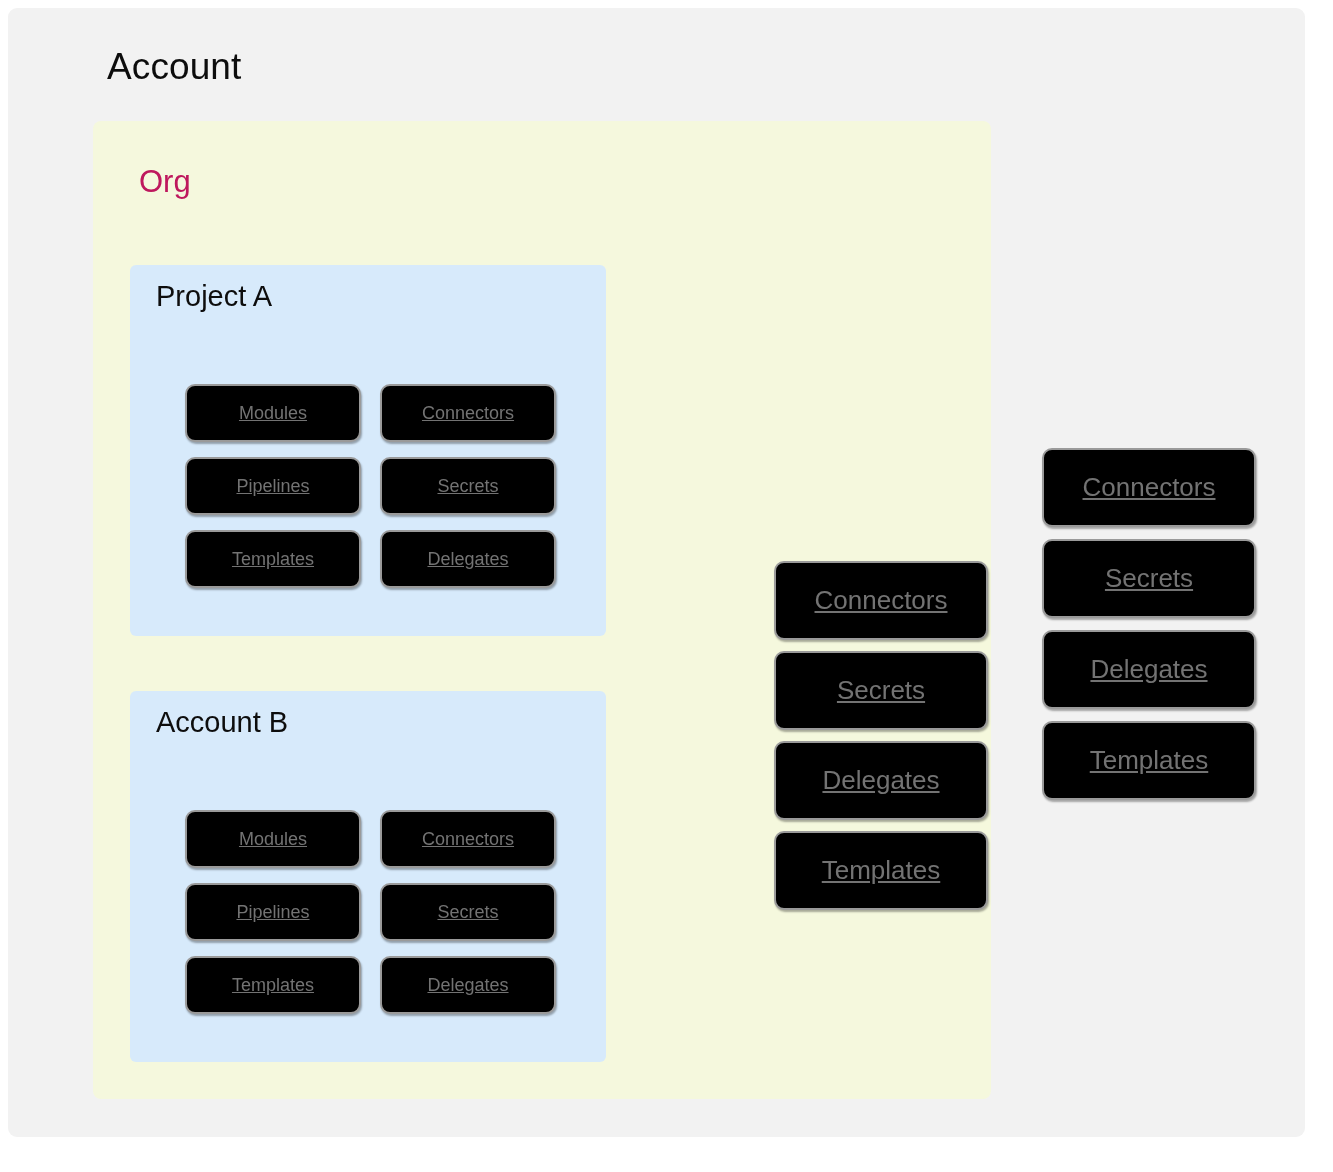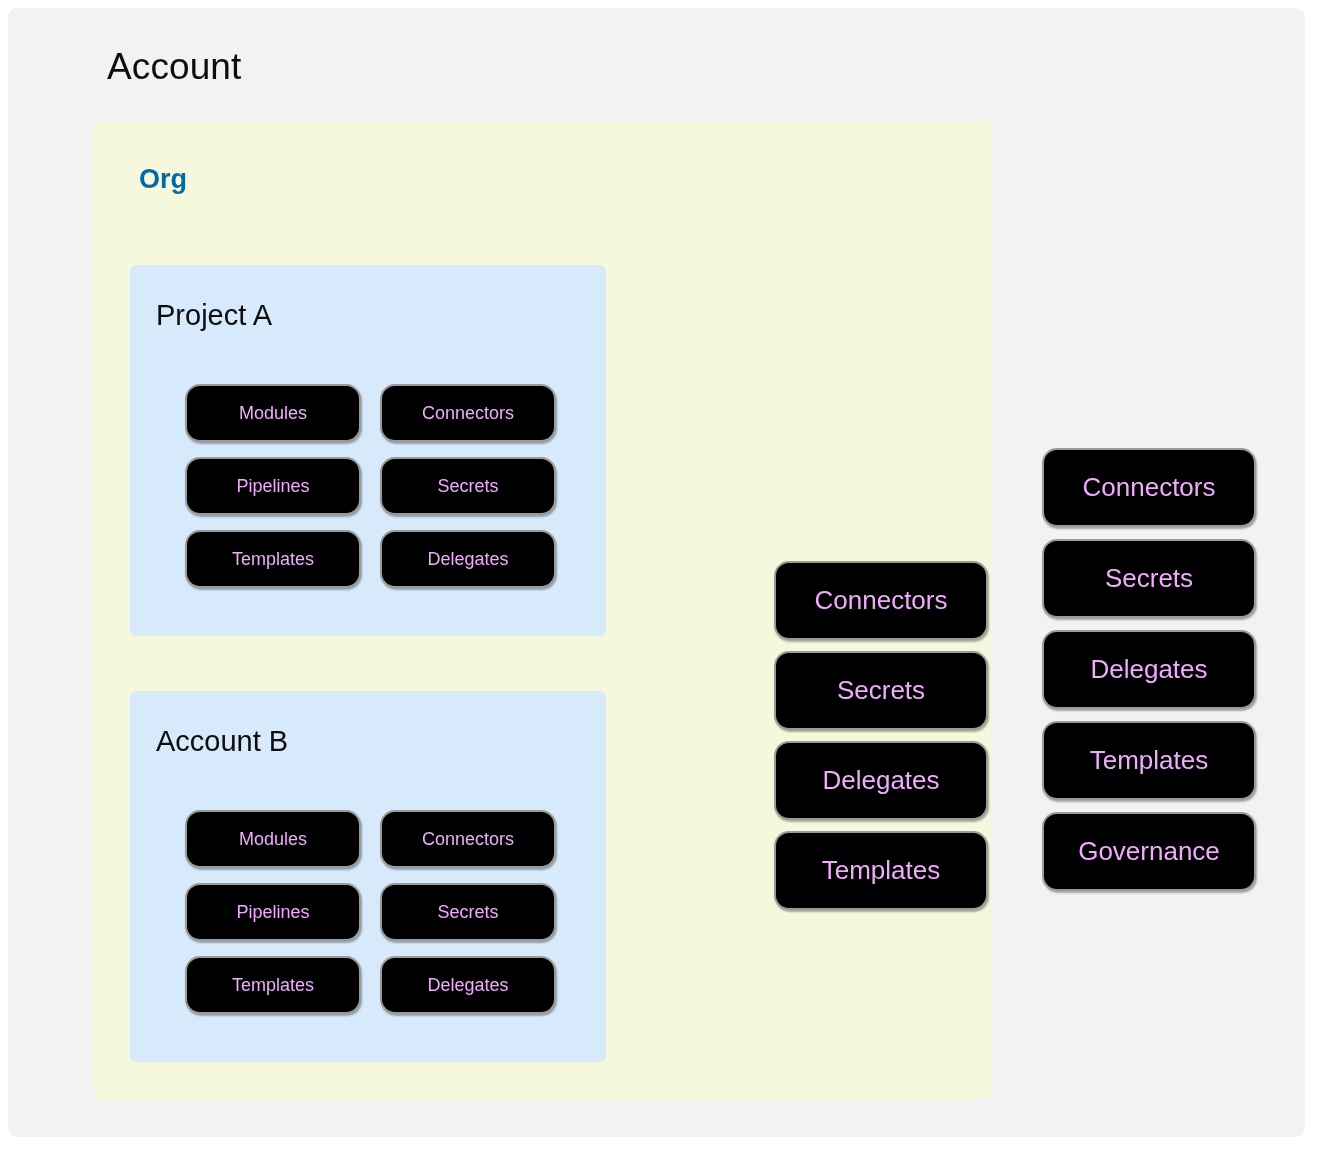--- a/index.html
+++ b/index.html
@@ -45,43 +45,43 @@
     width: 898px;
     height: 978px;
     background: #f5f8dd;
     border-radius: 8px;
   }
 
   #org-title {
     position: absolute;
     left: 46px;
     top: 43px;
-    font-size: 27px;
+    font-size: 31px;
     line-height: 1.15;
-    font-weight: 700;
-    color: #0369a1;
+    font-weight: 400;
+    color: #be185d;
     white-space: nowrap;
   }
 
   
   .project-box {
     position: absolute;
     left: 37px;
     width: 476px;
     height: 371px;
     background: #d7eafb;
     border-radius: 6px;
   }
   #project-a-box { top: 144px; }
   #project-b-box { top: 570px; }
 
   .project-title {
     position: absolute;
     left: 26px;
-    top: 34px;
+    top: 15px;
     font-size: 29px;
     line-height: 1.15;
     font-weight: 400;
     color: #0d0d0d;
     white-space: nowrap;
   }
 
   
   .project-grid {
     position: absolute;
@@ -90,32 +90,33 @@
     display: grid;
     grid-template-columns: 176px 176px;
     grid-auto-rows: 58px;
     column-gap: 19px;
     row-gap: 15px;
   }
 
   
   .node {
     background: #000000;
-    color: #f0abfc;
+    color: #737373;
     border: 2px solid #9a9a9a;
-    border-radius: 15px;
+    border-radius: 10px;
     display: flex;
     align-items: center;
     justify-content: center;
     text-align: center;
     font-family: "Liberation Sans", sans-serif;
     font-weight: 400;
     box-shadow: 1px 2px 2px rgba(0,0,0,0.32);
     white-space: nowrap;
     user-select: none;
+    text-decoration: underline;
   }
   .node.small { font-size: 18px; }
   .node.large { font-size: 26px; }
 
   
   #org-level-column {
     position: absolute;
     left: 681px;
     top: 440px;
     display: flex;
@@ -177,16 +178,15 @@
       <div class="node large">Templates</div>
     </div>
 
   </div>
 
   <div id="account-level-column">
     <div class="node large">Connectors</div>
     <div class="node large">Secrets</div>
     <div class="node large">Delegates</div>
     <div class="node large">Templates</div>
-    <div class="node large">Governance</div>
   </div>
 
 </div>
 
 </body></html>

